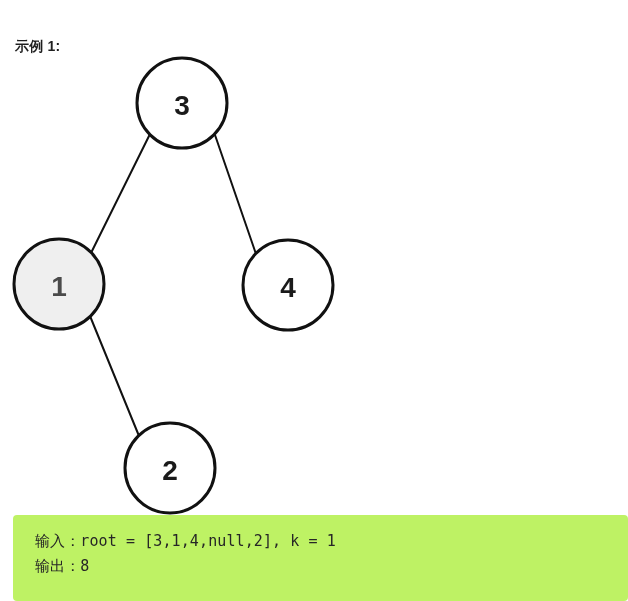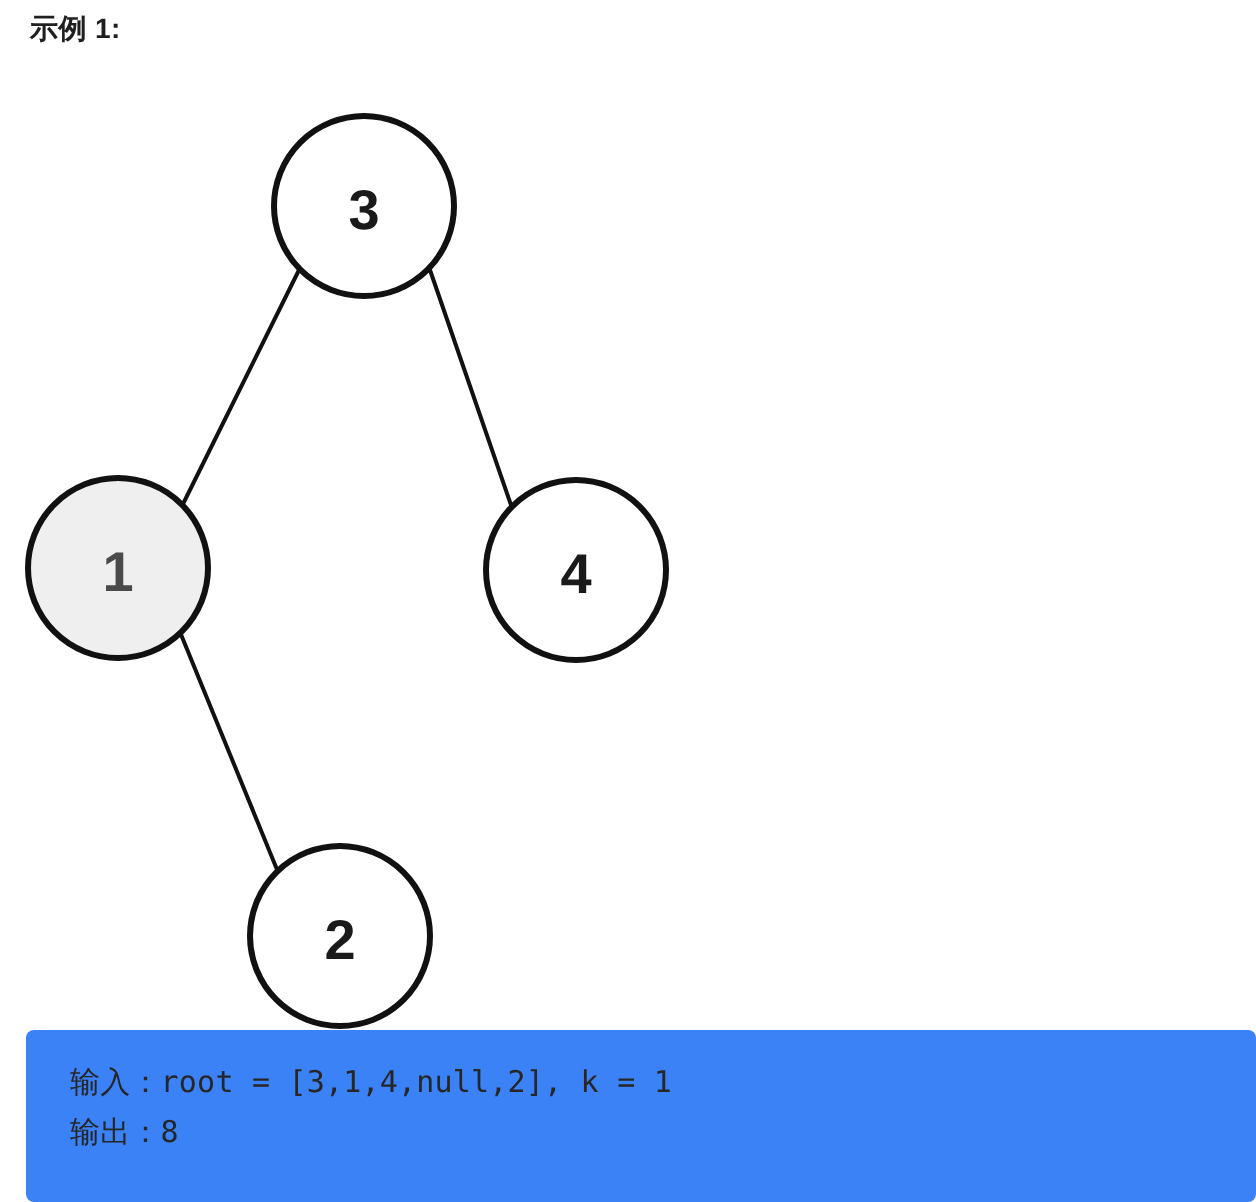--- a/index.html
+++ b/index.html
@@ -11,21 +11,21 @@
     width: 628px;
     height: 601px;
     position: relative;
     font-family: "Liberation Sans", "DejaVu Sans", sans-serif;
     color: #2d2d2d;
     overflow: hidden;
   }
   #example-title {
     position: absolute;
     left: 15px;
-    top: 4px;
+    top: 36px;
     font-size: 14px;
     font-weight: bold;
     line-height: 20px;
     letter-spacing: 0.2px;
     color: #1f1f1f;
     white-space: pre;
   }
   #tree-figure {
     position: absolute;
     left: 0px;
@@ -60,21 +60,21 @@
     stroke-width: 2;
     fill: none;
     stroke-linecap: round;
   }
   #code-block {
     position: absolute;
     left: 13px;
     top: 515px;
     width: 615px;
     height: 86px;
-    background: #3b82f6;
+    background: #bef264;
     border-radius: 4px;
     box-sizing: border-box;
     padding: 14px 0 0 22px;
   }
   .code-line {
     font-family: "DejaVu Sans Mono", "Liberation Mono", monospace;
     font-size: 15px;
     line-height: 25px;
     color: #262626;
     white-space: pre;

